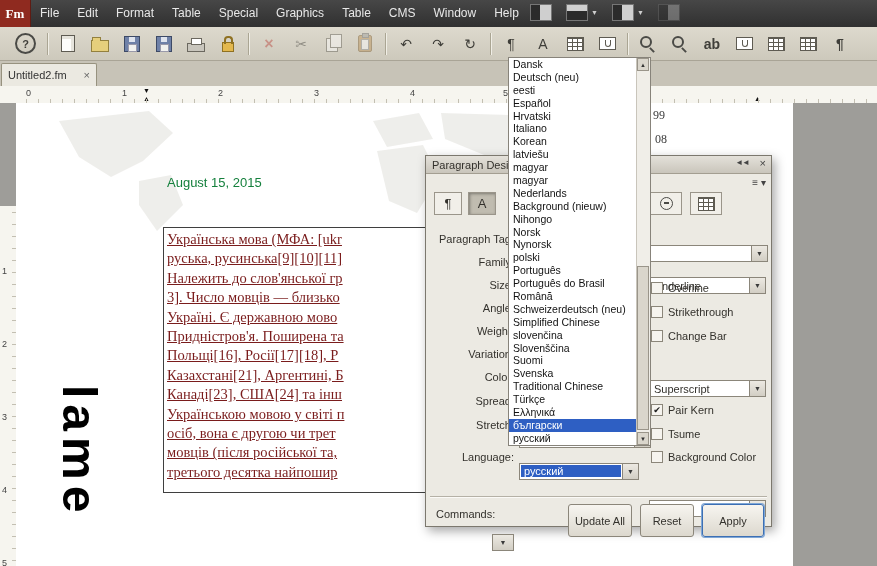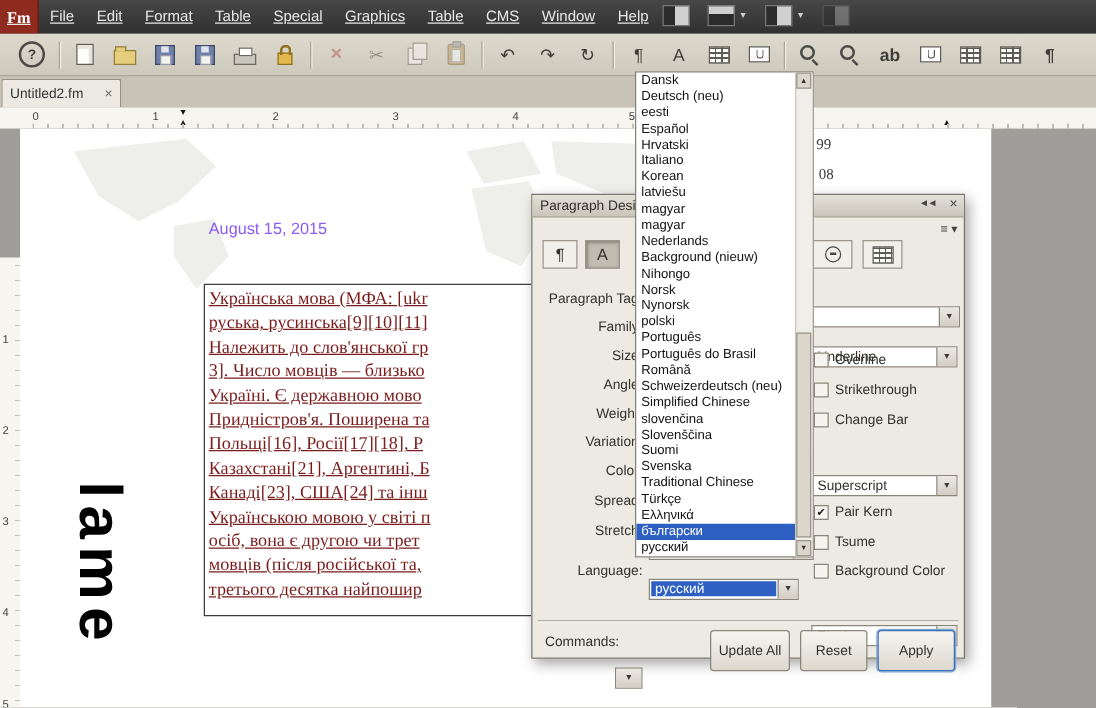--- a/index.html
+++ b/index.html
@@ -1,21 +1,21 @@
 <!DOCTYPE html>
 <html><head>
 <meta charset="utf-8">
 <style>
   html,body{margin:0;padding:0;background:#dedede;}
   #app{position:relative;width:877px;height:566px;overflow:hidden;background:#9e9d99;
        font-family:"Liberation Sans",sans-serif;-webkit-font-smoothing:antialiased;}
   
   .menubar{position:absolute;left:0;top:0;width:877px;height:27px;
            background:linear-gradient(#474747,#303030);color:#e8e8e8;font-size:12px;
-           display:flex;align-items:center;text-decoration:underline;}
+           display:flex;align-items:center;}
   .fmlogo{width:30px;height:27px;background:#8f2a1f;border-right:1px solid #5f1b13;color:#fff;
           font:bold 13px "Liberation Serif",serif;display:flex;align-items:center;justify-content:center;}
   .mitem{padding:0 9px;line-height:27px;cursor:default;}
   .mb-icons{position:absolute;left:530px;top:4px;display:flex;gap:14px;align-items:center;}
   .mbi{width:20px;height:15px;border:1px solid #767676;background:linear-gradient(90deg,#2b2b2b 0 45%,#cfcfcf 45% 100%);}
   .mbi.alt{background:linear-gradient(#cfcfcf 0 40%,#2b2b2b 40% 100%);}
   .mbi.dim{opacity:.35;}
   .mbcaret{font-size:7px;color:#cfcfcf;margin-left:3px;}
   .mbgroup{display:flex;align-items:center;}
   
@@ -65,21 +65,21 @@
   .hnum{position:absolute;top:2px;}
   .mrk{position:absolute;font-size:7px;color:#111;line-height:7px;}
   .vruler{position:absolute;left:0;top:103px;width:16px;height:463px;background:#f6f5ef;border-right:1px solid #a8a396;font-size:9px;color:#444;}
   .vruler .ticks{position:absolute;top:0;bottom:0;right:0;width:4px;
     background:repeating-linear-gradient(0deg,#c3bfb2 0 1px,transparent 1px 12px);}
   .vnum{position:absolute;left:2px;}
   
   .docarea{position:absolute;left:0;top:103px;width:877px;height:463px;background:#9e9d99;}
   .page{position:absolute;left:16px;top:0;width:777px;height:463px;background:#fff;}
   .map{position:absolute;left:5px;top:2px;opacity:.6;}
-  .dateline{position:absolute;left:151px;top:72px;font-size:13px;color:#8b5cf6;}
+  .dateline{position:absolute;left:151px;top:72px;font-size:13px;color:#15803d;}
   .frag{position:absolute;font:12px "Liberation Serif",serif;color:#3a3a3a;}
   .tframe{position:absolute;left:147px;top:124px;width:597px;height:264px;border:1px solid #3f3f3f;}
   .bodytext{position:absolute;left:151px;top:127px;width:600px;
             font:14.5px/19.4px "Liberation Serif",serif;color:#7a1c1c;}
   .bodytext div{white-space:nowrap;text-decoration:underline;}
   .vtext{position:absolute;left:36px;top:282px;writing-mode:vertical-rl;
          font:bold 48px "Liberation Sans",sans-serif;letter-spacing:6px;color:#000;}
   
   .pdialog{position:absolute;left:425px;top:155px;width:345px;height:370px;background:#eceae3;
            border:1px solid #7c786e;box-shadow:3px 4px 10px rgba(0,0,0,.35);z-index:40;font-size:11px;color:#33312c;}

